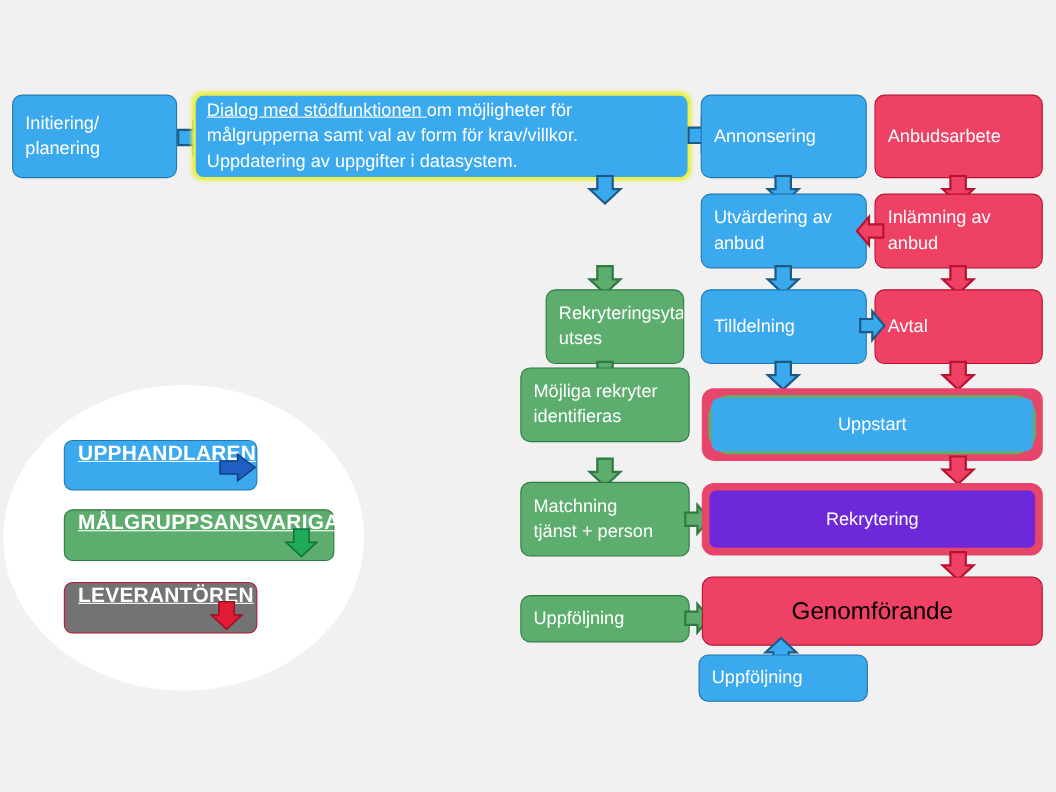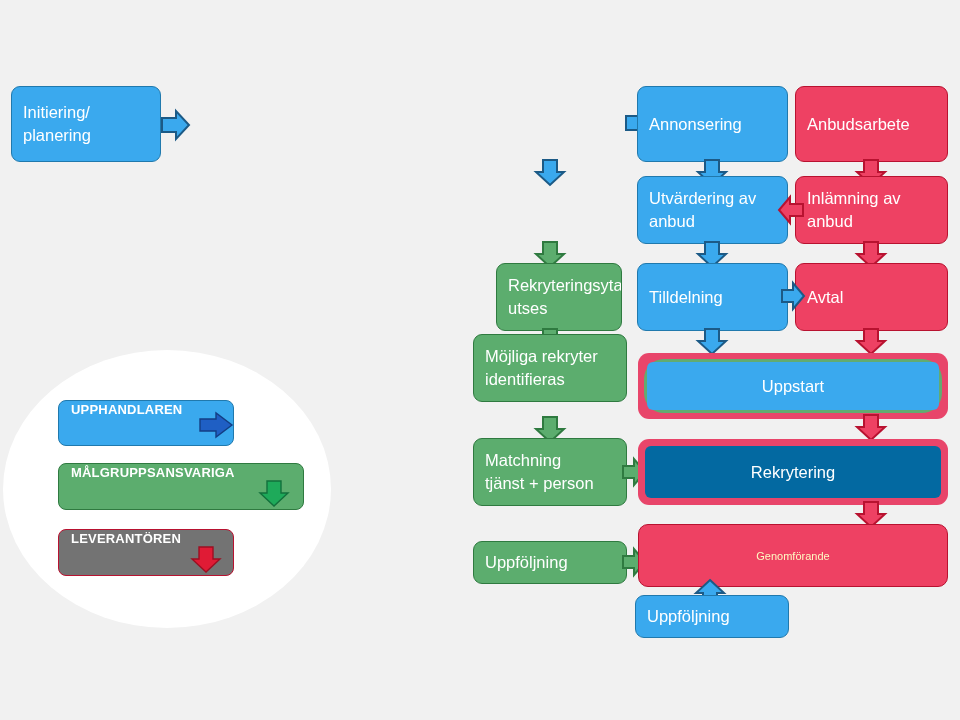--- a/index.html
+++ b/index.html
@@ -56,36 +56,37 @@
   .combo .inner{
     flex:1;border-radius:6px;
     display:flex;align-items:center;justify-content:center;
     color:#fff;font-size:16.5px;
   }
   .combo.uppstart{padding:6px;background:#e8456a;}
   .combo.uppstart .mid{
     flex:1;border-radius:20px;background:#62ab71;padding:3px;display:flex;
   }
   .combo.uppstart .inner{background:#3aa9ee;}
-  .combo.rekrytering .inner{background:#0369a1;}
+  .combo.rekrytering .inner{background:#6d28d9;}
 
   
   .wide-red{
     position:absolute;box-sizing:border-box;
     border-radius:10px;background:#ee4163;border:1.6px solid #b81230;
     display:flex;align-items:center;justify-content:center;
-    color:#fef9c3;font-size:11px;
+    color:#000000;font-size:22px;
   }
 
   
   .legend-box{
     position:absolute;box-sizing:border-box;border-radius:8px;
-    color:#fff;font-weight:bold;font-size:13px;letter-spacing:.2px;
+    color:#fff;font-weight:bold;font-size:19px;letter-spacing:.2px;
     display:flex;align-items:flex-start;
     padding:1px 0 0 12px;
+    text-decoration:underline;
   }
   .legend-box.lg-blue{background:#3aa9ee;border:1.6px solid #2079ad;}
   .legend-box.lg-green{background:#5cad6e;border:1.6px solid #2f7a40;}
   .legend-box.lg-red{background:#737373;border:1.6px solid #b81230;}
 
   .arrow{position:absolute;}
   svg{display:block;overflow:visible;}
 </style>
 </head>
 <body>
@@ -96,20 +97,25 @@
 
   <div class="node blue" style="left:11px;top:86px;width:150px;height:76px;">Initiering/
 planering</div>
 
   <div class="arrow" style="left:160px;top:108px;width:32px;height:34px;">
     <svg width="32" height="34" viewBox="0 0 32 34">
       <path d="M2 10 L16 10 L16 3 L29 17 L16 31 L16 24 L2 24 Z" fill="#3aa9ee" stroke="#1c5a86" stroke-width="2"></path>
     </svg>
   </div>
 
+  <div class="node blue glow" style="left:176px;top:85px;width:451px;height:78px;padding:6px 10px;white-space:normal;">
+    <div style="line-height:1.42;">
+      <span class="underline">Dialog med stödfunktionen </span><span>om möjligheter för målgrupperna samt val av form för krav/villkor. Uppdatering av uppgifter i datasystem.</span>
+    </div>
+  </div>
 
   <div class="arrow" style="left:624px;top:106px;width:28px;height:34px;">
     <svg width="28" height="34" viewBox="0 0 28 34">
       <path d="M2 10 L14 10 L14 3 L26 17 L14 31 L14 24 L2 24 Z" fill="#3aa9ee" stroke="#1c5a86" stroke-width="2"></path>
     </svg>
   </div>
 
   <div class="node red" style="left:795px;top:86px;width:153px;height:76px;">Anbudsarbete</div>
 
   <div class="node blue" style="left:637px;top:86px;width:151px;height:76px;">Annonsering</div>

